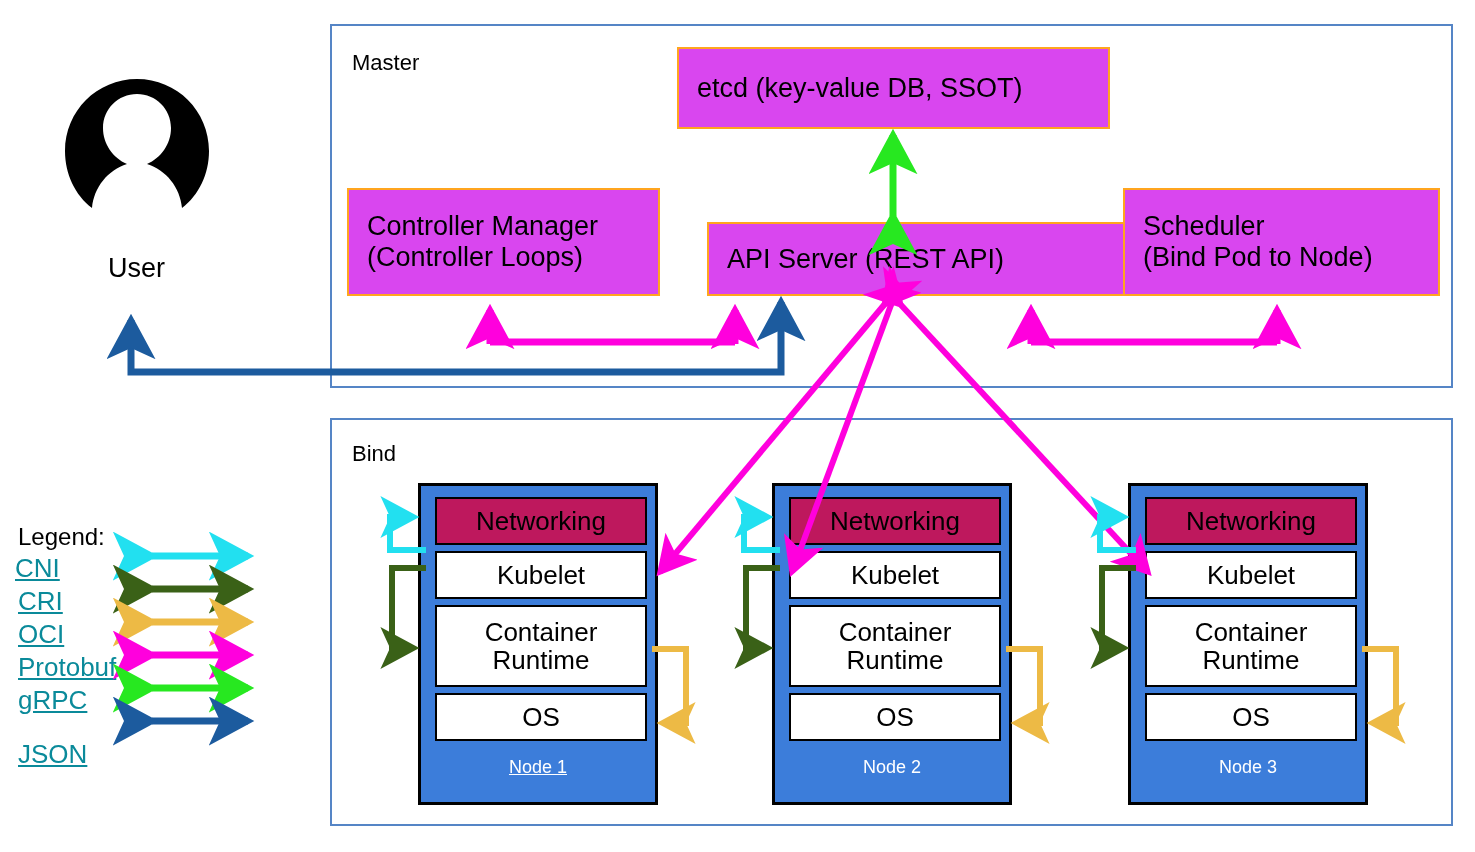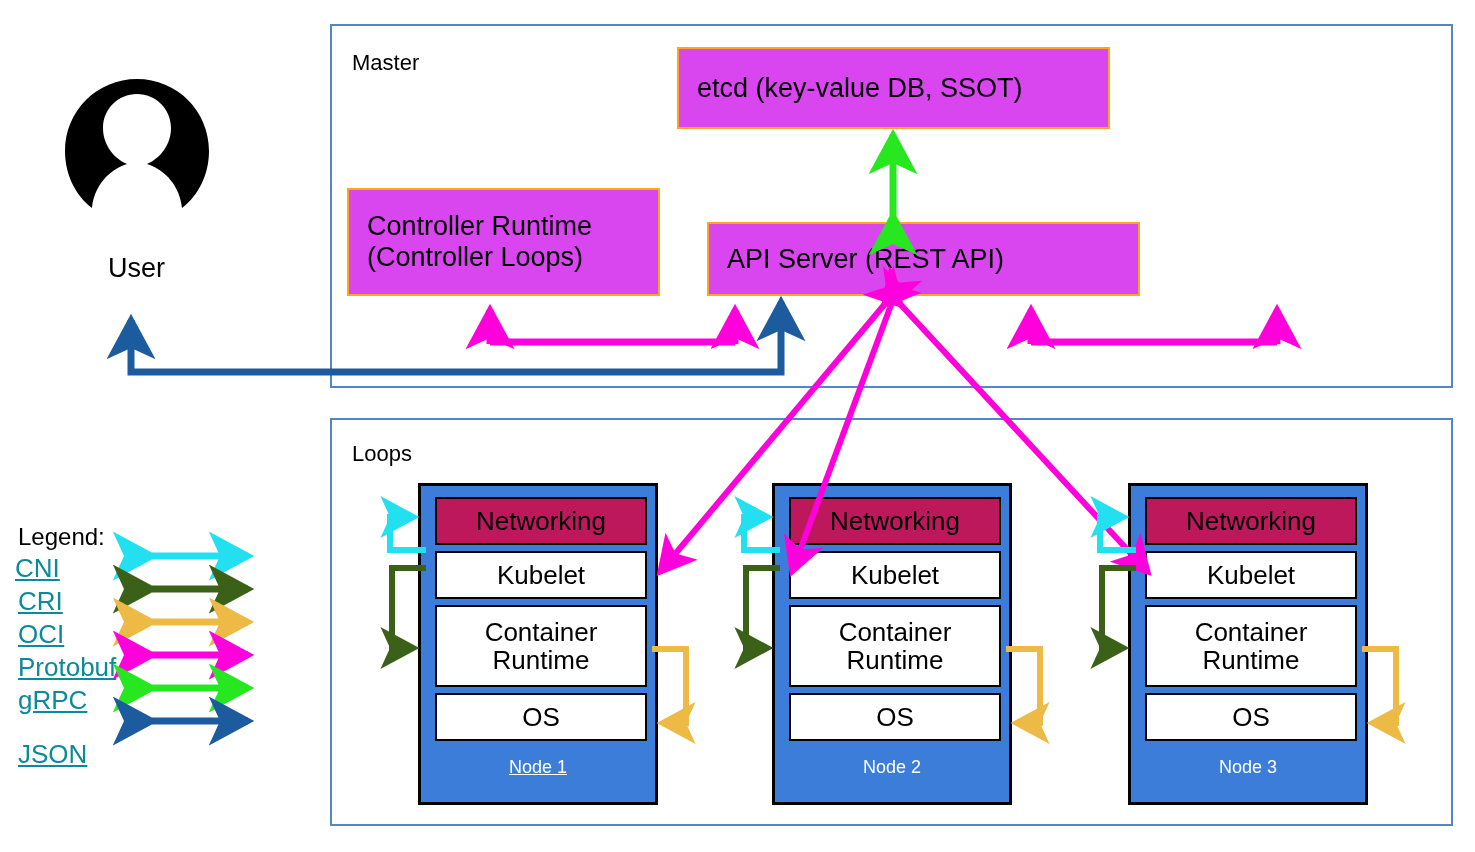--- a/index.html
+++ b/index.html
@@ -36,46 +36,50 @@
 </style>
 </head>
 <body>
 
 <div id="stage">
 
   <div class="abs group" style="left:330px;top:24px;width:1123px;height:364px;"></div>
   <div class="abs group" style="left:330px;top:418px;width:1123px;height:408px;"></div>
 
   <div class="group-title" style="left:352px;top:52px;">Master</div>
-  <div class="group-title" style="left:352px;top:443px;">Loops</div>
+  <div class="group-title" style="left:352px;top:443px;">Bind</div>
 
   <div class="abs" style="left:63px;top:78px;width:148px;height:146px;">
     <svg viewBox="0 0 148 146" width="148" height="146" style="display:block;">
       <path d="M74 1 C34 1 2 33 2 73 C2 96 12 117 29 130
                C31 109 45 92 64 86 C50 80 40 66 40 50
                C40 31 55 16 74 16 C93 16 108 31 108 50
                C108 66 98 80 84 86 C103 92 117 109 119 130
                C136 117 146 96 146 73 C146 33 114 1 74 1 Z" fill="#000"></path>
     </svg>
   </div>
   <div class="user-label" style="left:108px;top:253px;">User</div>
 
   <div class="abs obox" style="left:677px;top:47px;width:433px;height:82px;">
     <span class="txt">etcd (key-value DB, SSOT)</span>
   </div>
 
   <div class="abs obox" style="left:347px;top:188px;width:313px;height:108px;">
-    <span class="txt">Controller Runtime
+    <span class="txt">Controller Manager
 (Controller Loops)</span>
   </div>
 
   <div class="abs obox" style="left:707px;top:222px;width:433px;height:74px;">
     <span class="txt">API Server (REST API)</span>
   </div>
 
+  <div class="abs obox" style="left:1123px;top:188px;width:317px;height:108px;">
+    <span class="txt">Scheduler
+(Bind Pod to Node)</span>
+  </div>
 
   <div class="abs node" style="left:418px;top:483px;width:240px;height:322px;">
     <div class="nrow net" style="left:14px;top:11px;width:212px;height:48px;">
       <span>Networking</span>
     </div>
     <div class="nrow" style="left:14px;top:65px;width:212px;height:48px;">
       <span>Kubelet</span>
     </div>
     <div class="nrow" style="left:14px;top:119px;width:212px;height:82px;white-space:pre-line;">
       <span style="white-space:pre-line;">Container

